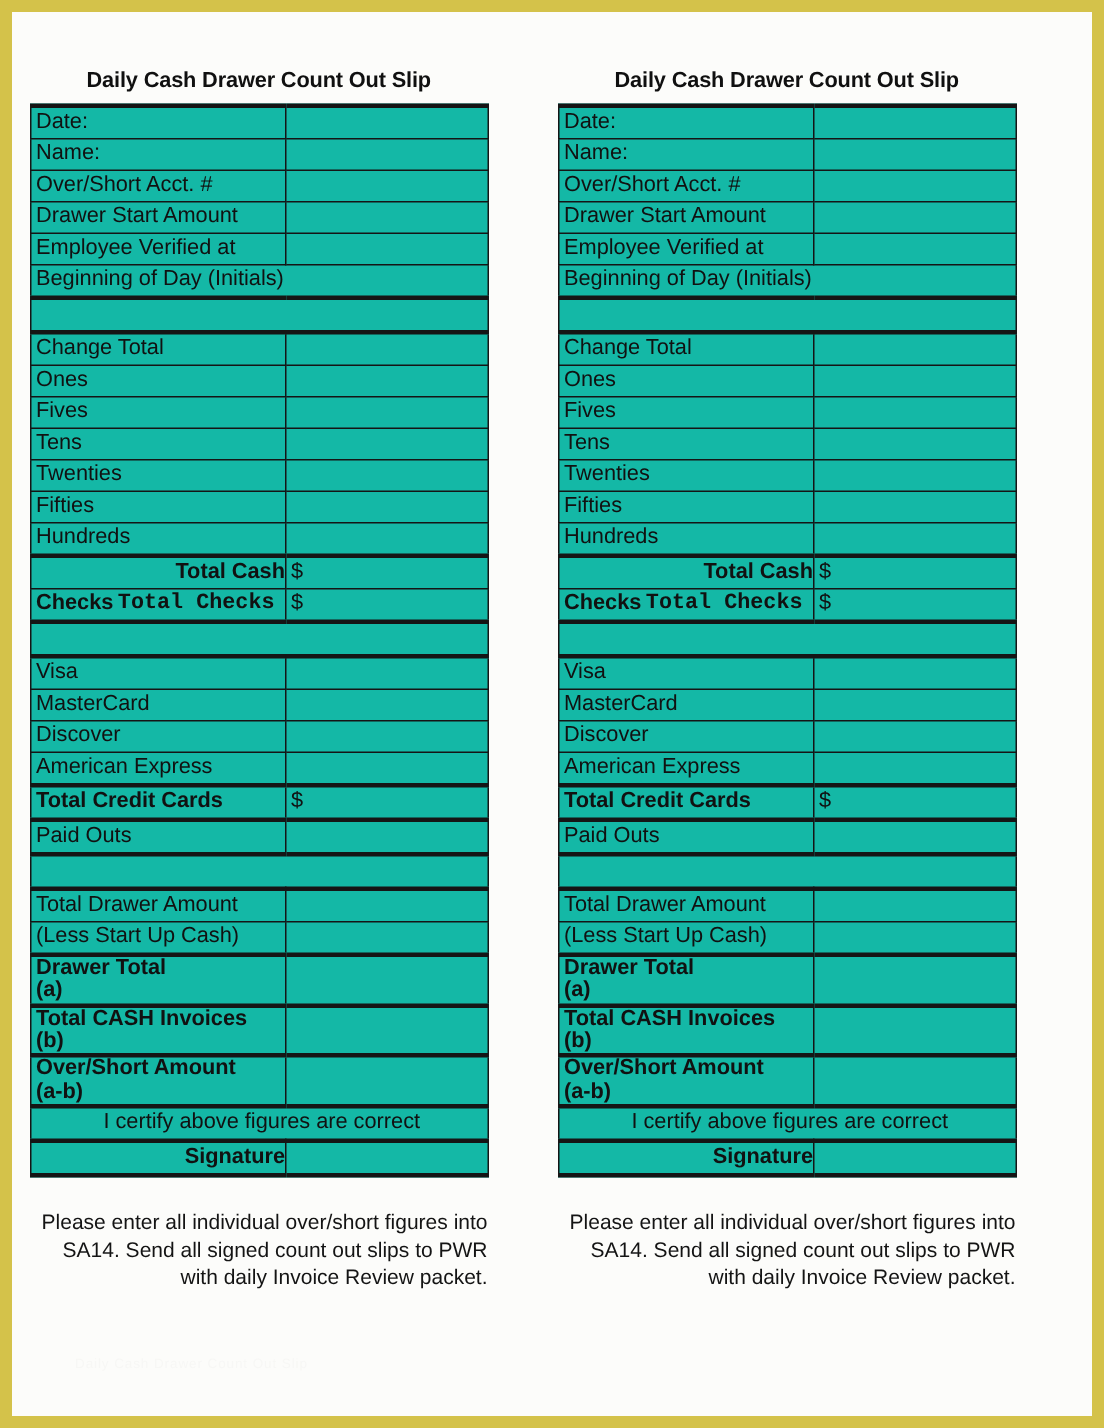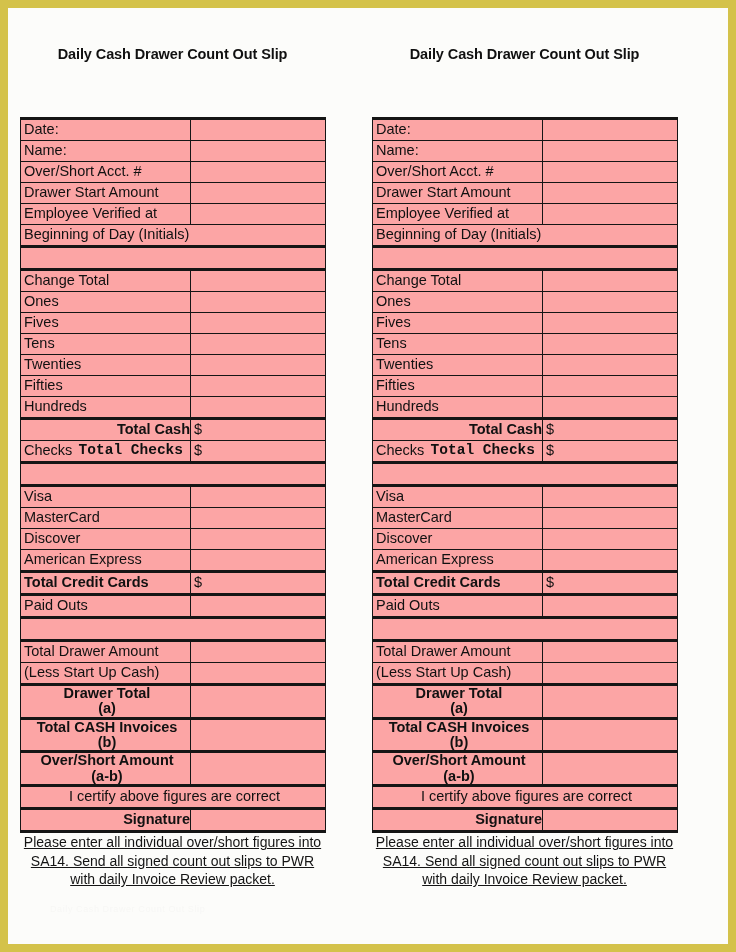--- a/index.html
+++ b/index.html
@@ -51,22 +51,21 @@
     letter-spacing: -0.1px;
     padding-top: 38px;
     padding-bottom: 7px;
     white-space: nowrap;
   }
 
   table.slip-table {
     border-collapse: collapse;
     table-layout: fixed;
     width: 305px;
-    background: #fca5a5;
-    margin-top: 48px;
+    background: #14b8a6;
   }
   table.slip-table col.lbl { width: 170px; }
   table.slip-table col.val { width: 135px; }
 
   table.slip-table td {
     border: 1px solid #151515;
     height: 20px;
     padding: 0 0 0 3px;
     font-size: 14.5px;
     color: #111111;
@@ -80,35 +79,34 @@
   
   tr.sec-top > td { border-top-width: 3px; }
   tr.sec-bot > td { border-bottom-width: 3px; }
   td.edge-l { border-left-width: 3px; }
   td.edge-r { border-right-width: 3px; }
 
   td.bold     { font-weight: bold; }
   td.center   { text-align: right; padding-left: 0; }
   td.tall2    { height: 41px; }
   td.spacer   { height: 19px; }
-  td.twoline  { white-space: normal; line-height: 1.18; text-align: center; padding: 1px 0 1px 0; }
+  td.twoline  { white-space: normal; line-height: 1.18; padding: 1px 0 1px 0; }
   td.certify  { text-align: center; font-weight: normal; font-size: 11.5px; height: 17px; padding-left: 0; }
   td.signrow  { height: 30px; text-align: right; font-weight: bold; font-size: 15px; padding-left: 0; }
 
-  .mix-left  { font-weight: normal; }
+  .mix-left  { font-weight: bold; }
   .mix-right { font-weight: bold; float: right; padding-right: 7px; font-family: Liberation Mono, monospace; }
 
   .footnote {
     width: 305px;
-    text-align: center;
+    text-align: right;
     font-size: 14px;
     color: #141414;
     line-height: 1.32;
-    padding-top: 0;
-    text-decoration: underline;
+    padding-top: 20px;
   }
 
   .watermark {
     position: absolute;
     left: 42px;
     top: 896px;
     font-size: 9px;
     color: #f7f7f5;
     letter-spacing: 0.6px;
     white-space: nowrap;

